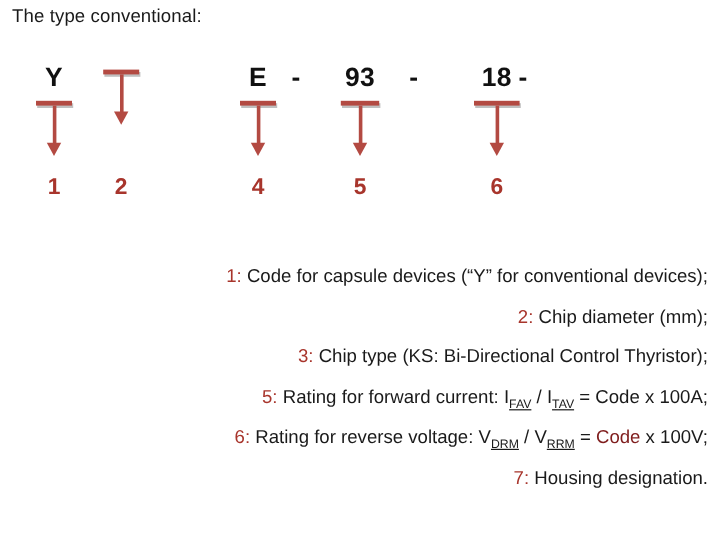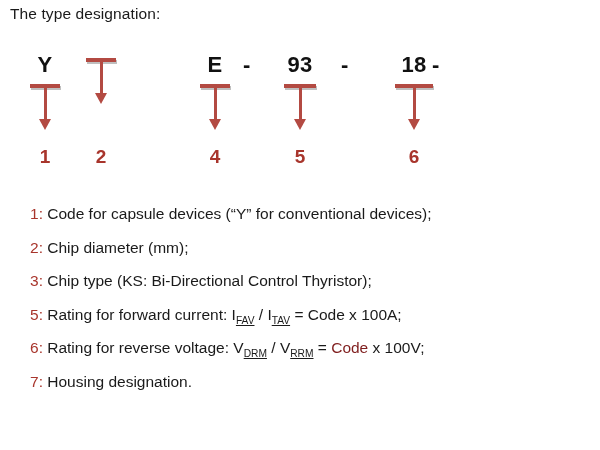--- a/index.html
+++ b/index.html
@@ -98,22 +98,23 @@
     font-size: 22px;
     font-weight: bold;
     color: #111111;
     line-height: 26px;
   }
 
   
   .legend {
     position: absolute;
     left: 30px;
-    top: 203px;
+    top: 220px;
     width: 560px;
+    text-align: right;
   }
   .legend-row {
     height: 33.5px;
     font-size: 15.5px;
     color: #1a1a1a;
     white-space: nowrap;
     line-height: 22px;
   }
   .legend-key {
     color: #a8352c;
@@ -130,21 +131,21 @@
     line-height: 0;
     text-decoration: underline;
   }
   .dim {
     color: #7f1d1d;
   }
 </style>
 </head>
 <body>
 
-<div class="title">The type designation:</div>
+<div class="title">The type conventional:</div>
 
 <div class="designation">
     <div class="seg" style="left: 25px; width: 40px;">
       <div class="seg-code">Y</div>
       <div class="seg-bar" style="width: 30px;"></div>
       <div style="position: relative; height: 44px;">
         <div class="arrow-stem" style="height: 33px; top: 0px;"></div>
         <div class="arrow-head" style="top: 31px;"></div>
       </div>
       <div class="seg-num" style="top: 94px;">1</div>

